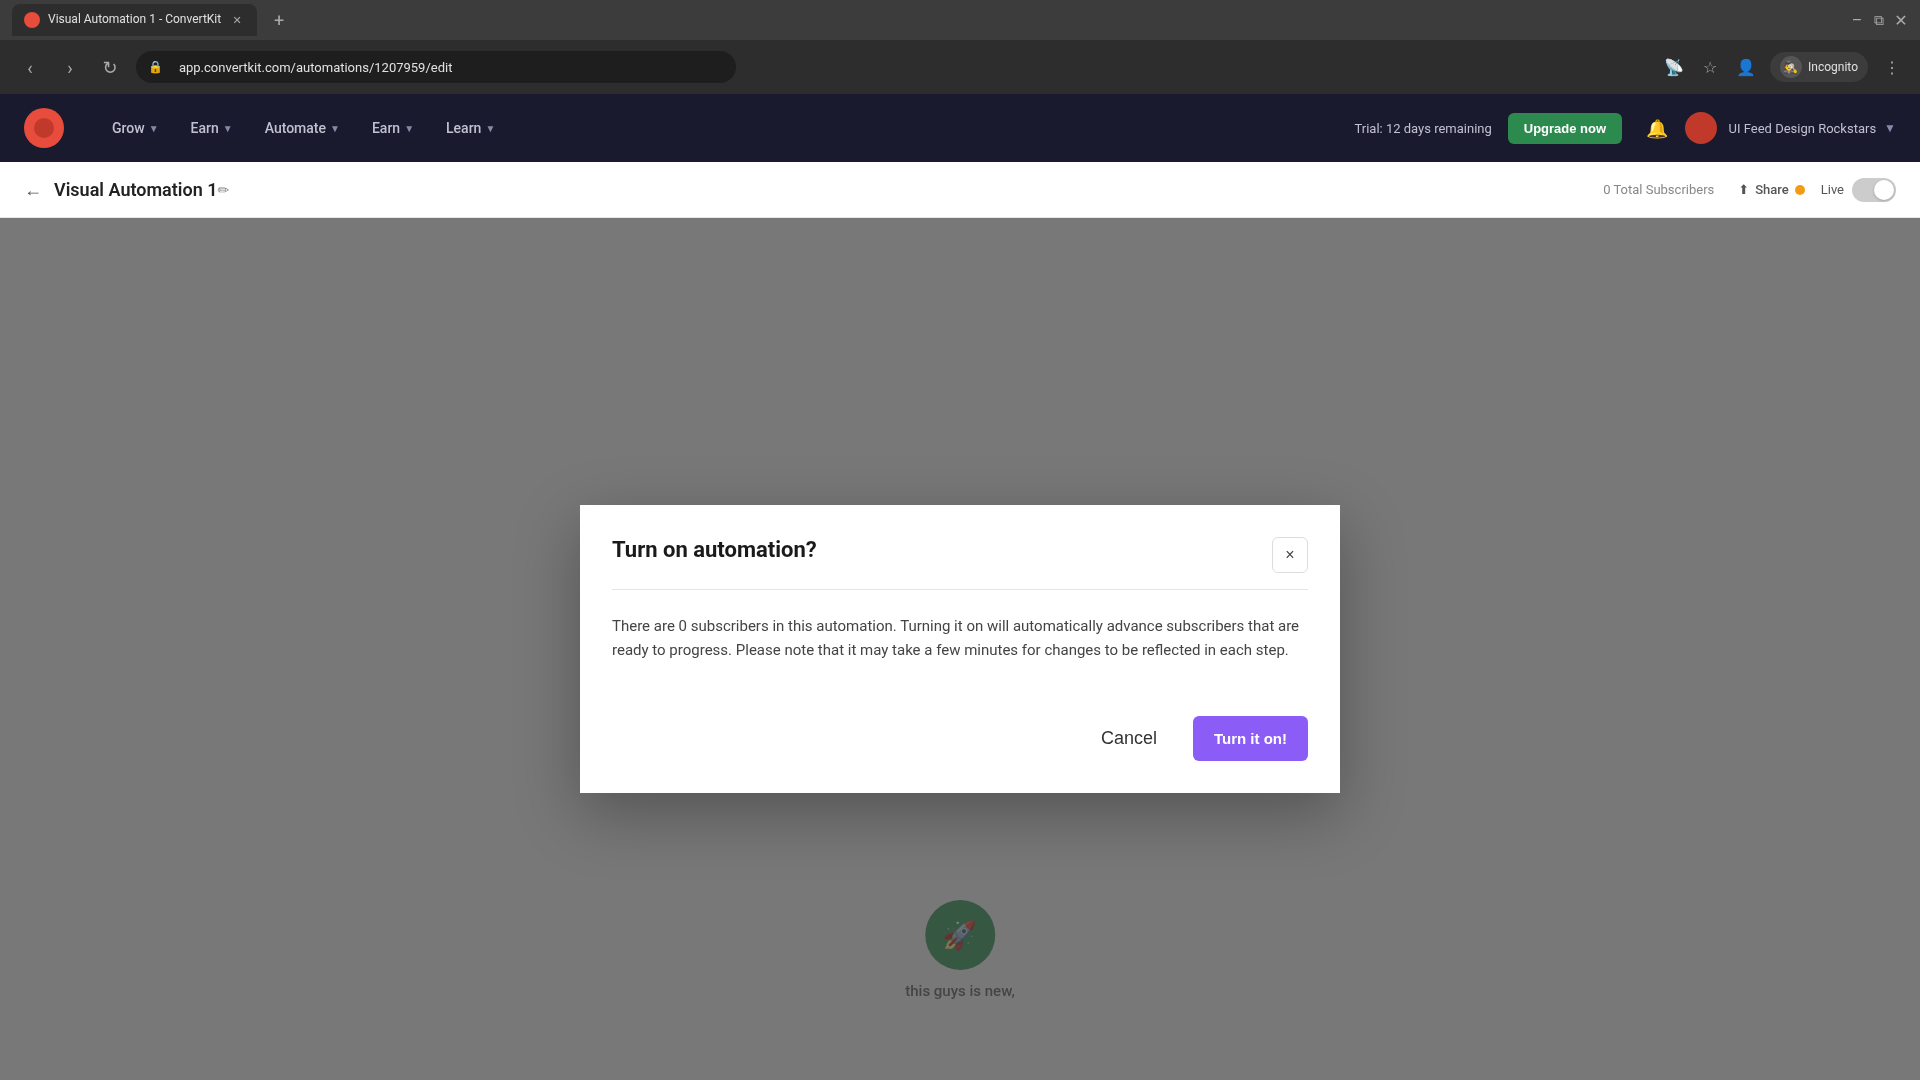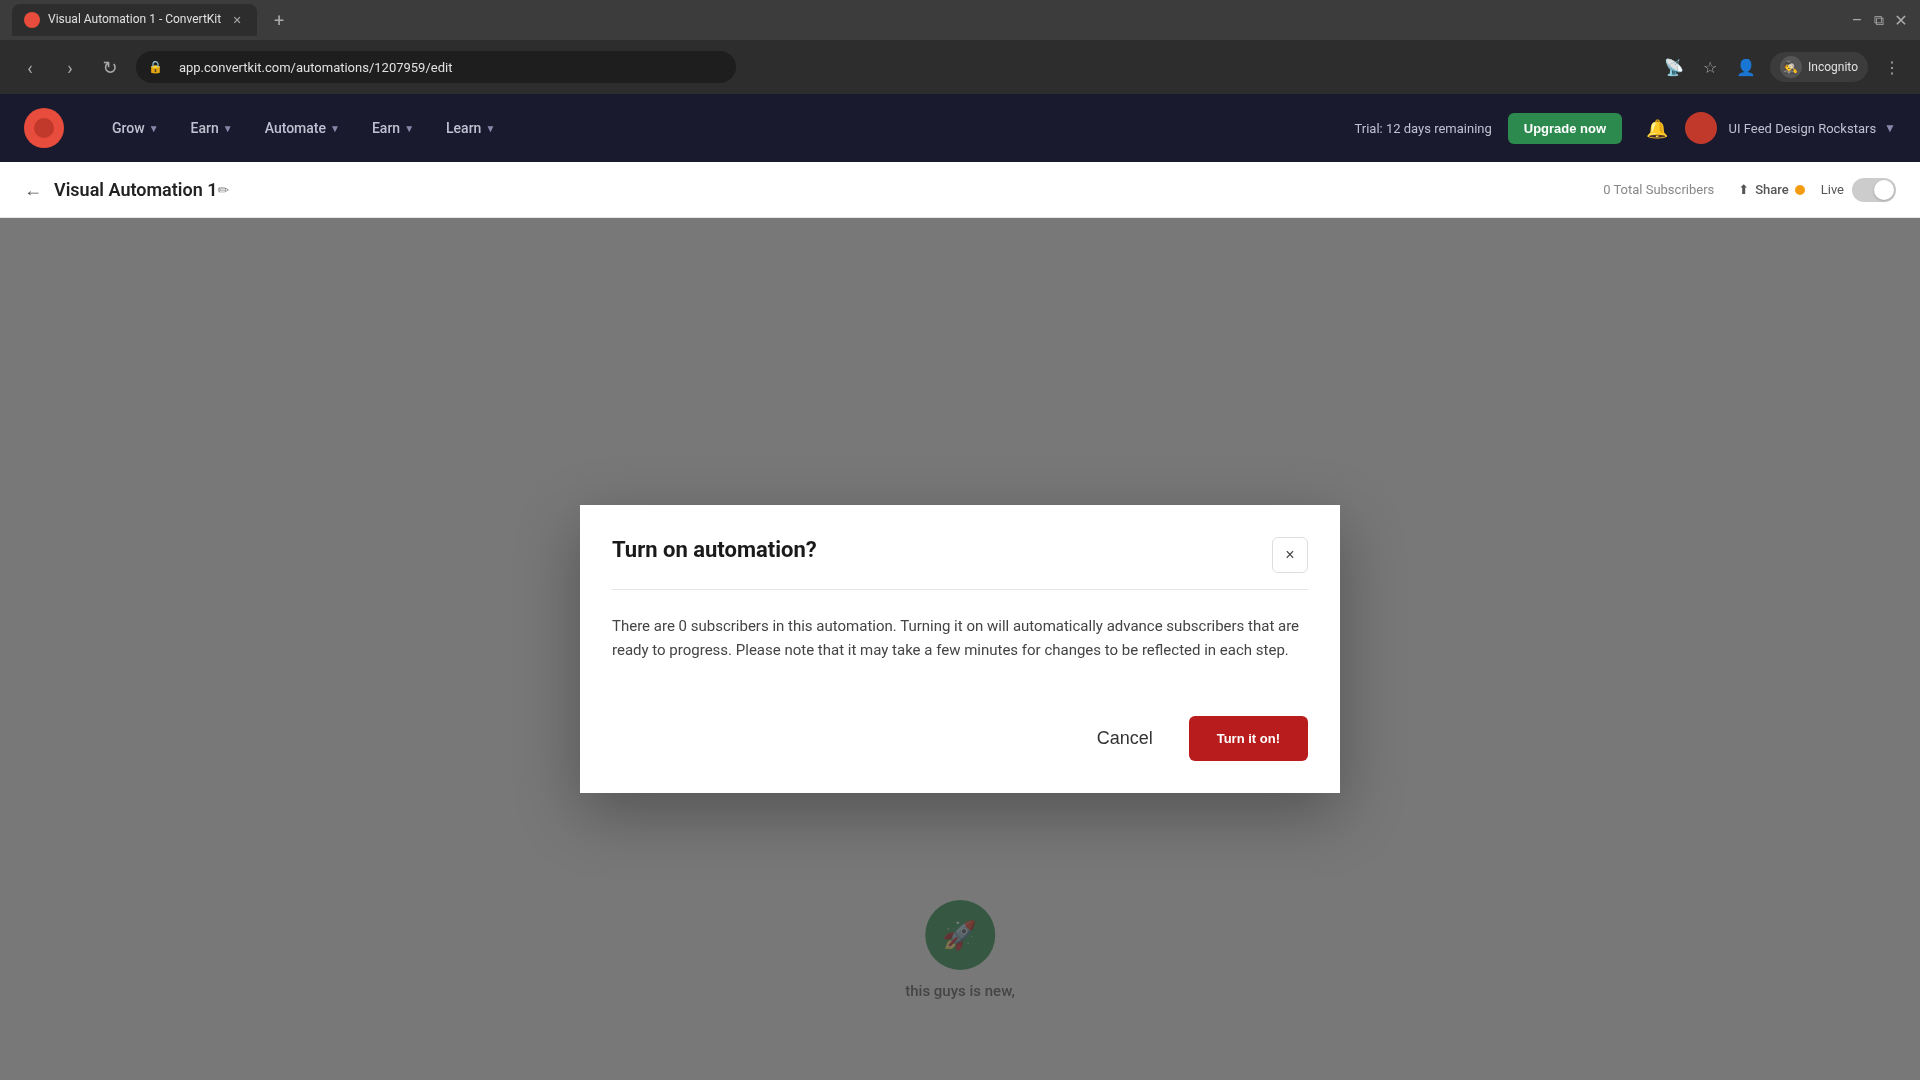--- a/index.html
+++ b/index.html
@@ -406,25 +406,25 @@
       padding: 12px 24px;
       background: #fff;
       border: none;
       border-radius: 6px;
       font-size: 18px;
       color: #333;
       cursor: pointer;
       font-weight: 500;
     }
     .confirm-btn {
-      padding: 12px 28px;
-      background: #b91c1c;
+      padding: 12px 21px;
+      background: #8b5cf6;
       border: none;
       border-radius: 6px;
-      font-size: 13px;
+      font-size: 15px;
       color: #fff;
       cursor: pointer;
       font-weight: 600;
     }
 
     
     .automation-node {
       position: absolute;
       bottom: 80px;
       left: 50%;

